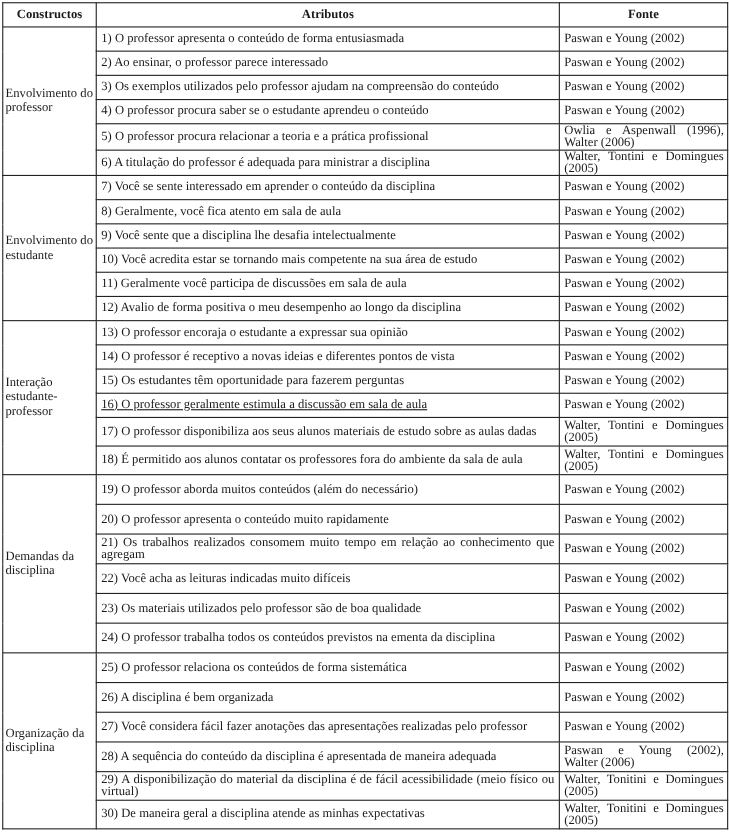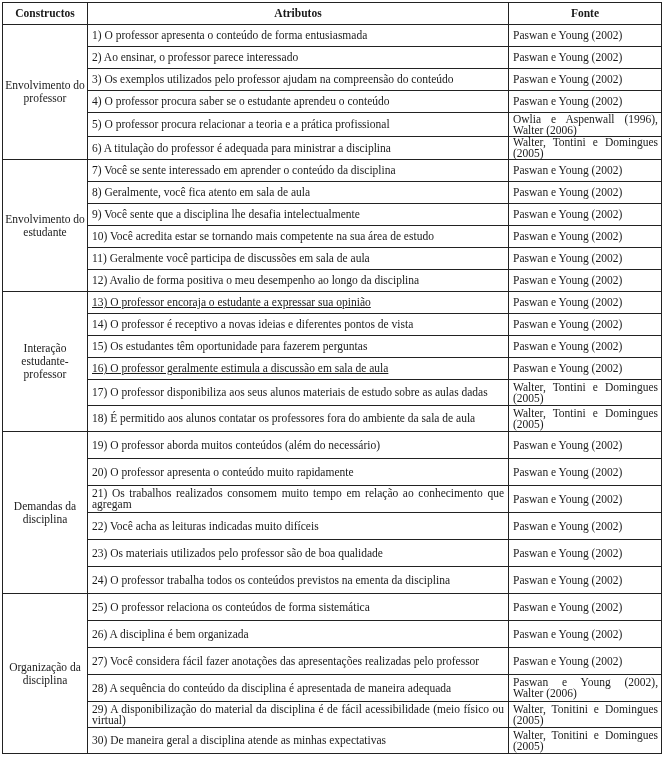--- a/index.html
+++ b/index.html
@@ -13,21 +13,21 @@
     color: #1a1a1a;
     table-layout: fixed;
   }
   td, th {
     border: 1px solid #222;
     padding: 0 4px;
     vertical-align: middle;
     line-height: 11px;
   }
   th { font-weight: bold; height: 21px; font-size: 11.5px; }
-  td.construct { text-align: center; line-height: 13px; padding: 0 2px; margin-left: 32px; }
+  td.construct { line-height: 13px; padding: 0 2px; margin-left: 32px; }
   td.attr { text-align: justify; text-align-last: left; }
   td.fonte { text-align: justify; text-align-last: left; padding-right: 3px; }
   tr.r td { height: 21px; }
 </style>
 </head>
 <body>
 
 <table>
   <colgroup>
     <col style="width:85px">
@@ -87,21 +87,21 @@
       <tr class="r">
         <td class="attr" style="height: 21px;">11) Geralmente você participa de discussões em sala de aula</td>
         <td class="fonte">Paswan e Young (2002)</td>
       </tr>
       <tr class="r">
         <td class="attr" style="height: 21px; margin-top: 28px;">12) Avalio de forma positiva o meu desempenho ao longo da disciplina</td>
         <td class="fonte">Paswan e Young (2002)</td>
       </tr>
       <tr class="r">
         <td class="construct" rowspan="6">Interação estudante-professor</td>
-        <td class="attr" style="height: 21px; text-decoration: underline;">13) O professor encoraja o estudante a expressar sua opinião</td>
+        <td class="attr" style="height: 21px;">13) O professor encoraja o estudante a expressar sua opinião</td>
         <td class="fonte">Paswan e Young (2002)</td>
       </tr>
       <tr class="r">
         <td class="attr" style="height: 21px; margin-top: 48px;">14) O professor é receptivo a novas ideias e diferentes pontos de vista</td>
         <td class="fonte">Paswan e Young (2002)</td>
       </tr>
       <tr class="r">
         <td class="attr" style="height: 21px;">15) Os estudantes têm oportunidade para fazerem perguntas</td>
         <td class="fonte">Paswan e Young (2002)</td>
       </tr>

